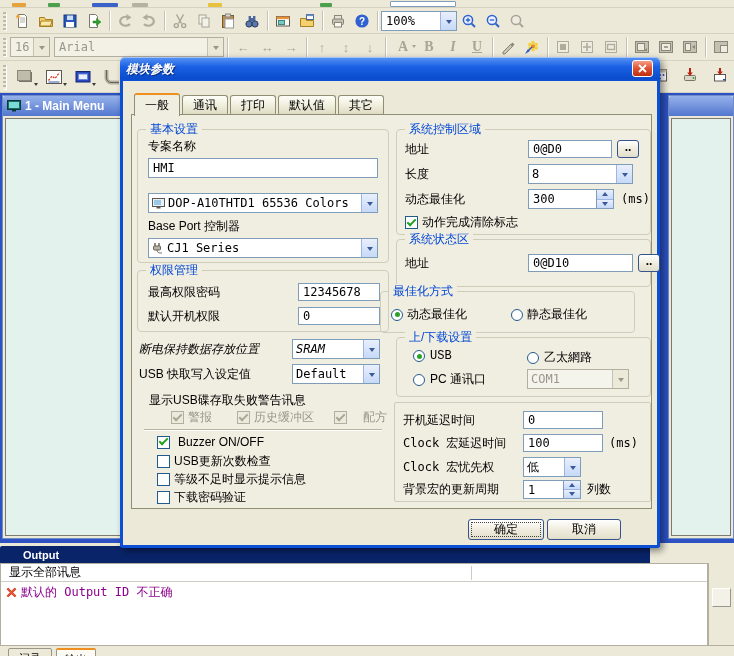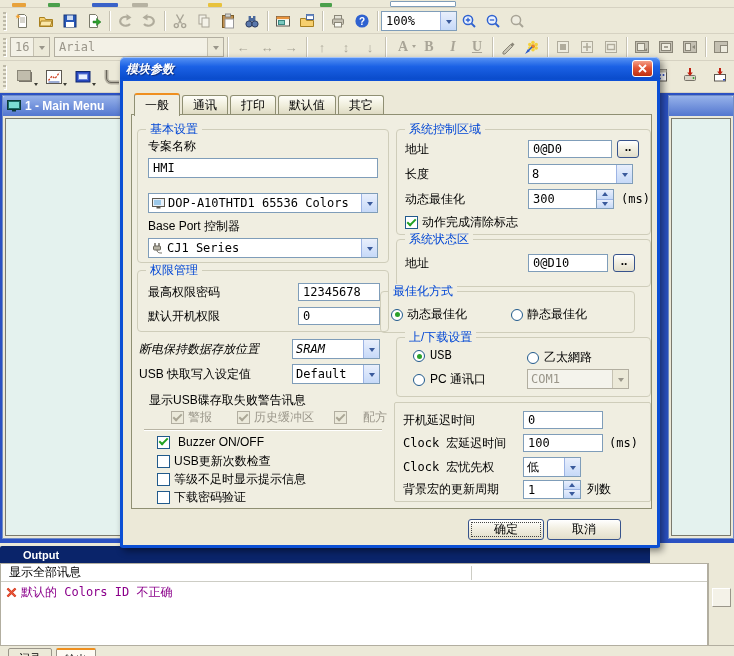--- a/index.html
+++ b/index.html
@@ -614,21 +614,21 @@
       <div class="frow" style="left:8px;top:84px;gap:4px;">
         <span class="cb checked"></span>
           <span>动作完成清除标志</span>
       </div>
     </div>
 
     <div class="grp" style="left:264px;top:124px;width:255px;height:48px;">
       <span class="gt">系统状态区</span>
       <div class="frow" style="left:8px;top:14px;">
         <span style="width:123px;">地址</span>
-        <span class="xinput" style="width:80px;height:18px;">
+        <span class="xinput" style="width:105px;height:18px;">
             <span>0@D10</span>
           </span>
         <span class="brw" style="width:22px;height:18px;margin-left:5px;">
             <span>..</span>
           </span>
       </div>
     </div>
 
     <div class="grp" style="left:248px;top:176px;width:255px;height:42px;">
       <span class="gt">最佳化方式</span>
@@ -725,21 +725,21 @@
 <div class="out-body">
   <div class="filter-row">
     <span>显示全部讯息</span>
     <span class="filter-div"></span>
   </div>
   <div class="err-row">
     <svg width="11" height="11" viewBox="0 0 11 11">
         <path d="M1.5 1.5l8 8M9.5 1.5l-8 8" stroke="#cf3418" stroke-width="2.4"></path>
         <path d="M1.5 1.5l8 8M9.5 1.5l-8 8" stroke="#e8573a" stroke-width="1.1"></path>
       </svg>
-    <span>默认的 Colors ID 不正确</span>
+    <span>默认的 Output ID 不正确</span>
   </div>
 </div>
 <div class="out-strip"></div>
 <div class="out-thumb"></div>
 
 <div class="bottom-bar"></div>
 <div class="btab" style="left:8px;width:44px;">
     <span>记录</span>
   </div>
 <div class="btab active" style="left:56px;width:40px;">

